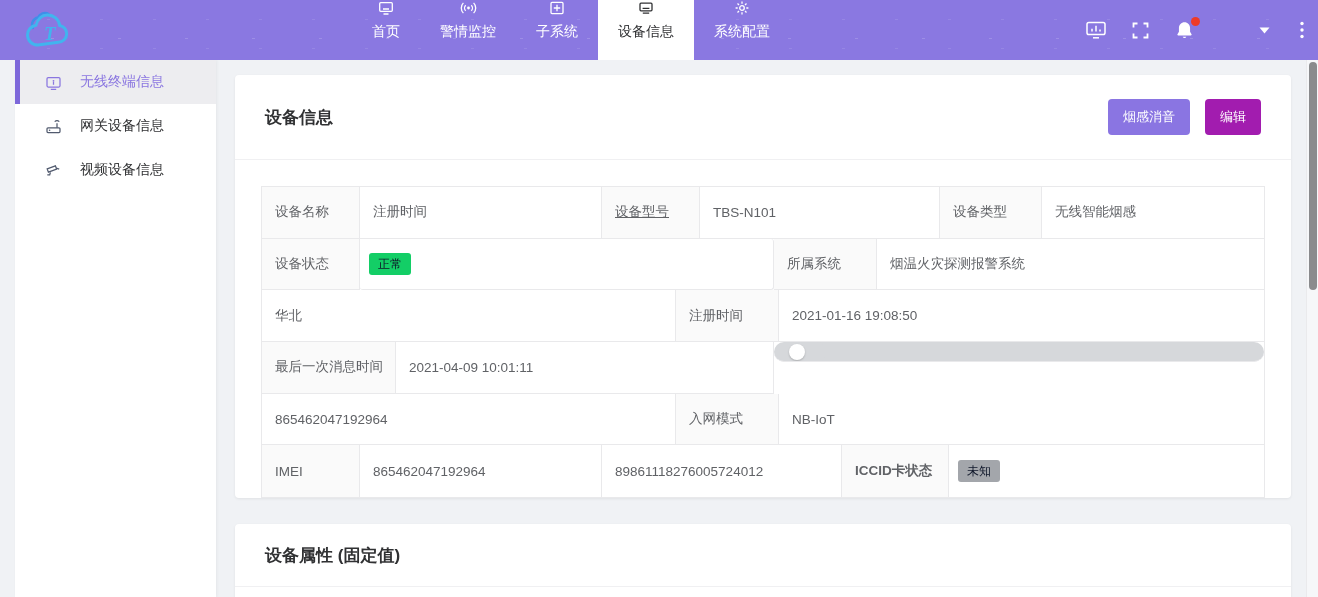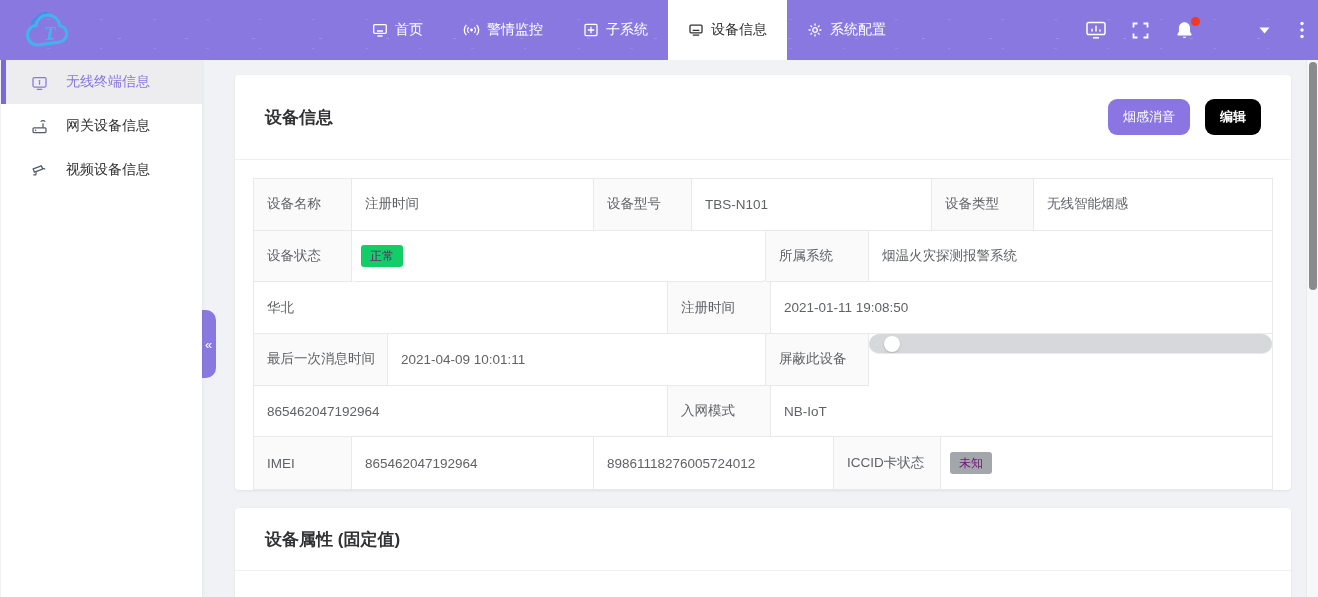--- a/index.html
+++ b/index.html
@@ -19,40 +19,40 @@
       radial-gradient(rgba(255,255,255,.10) 1px, transparent 1.4px);
     background-size: 67px 41px, 53px 29px;
     background-position: 220px 18px, 340px 34px;
     z-index: 5;
   }
   .logo { position: absolute; left: 20px; top: 7px; width: 66px; height: 46px; }
   .nav-tabs { position: absolute; left: 352px; top: 0; height: 60px; display: flex; }
   .nav-tab {
     display: flex; align-items: center; gap: 7px;
     padding: 0 20px; height: 60px;
-    color: #fff; font-size: 14px; cursor: pointer; white-space: nowrap;
+    color: #fff; font-size: 14px; cursor: pointer; white-space: nowrap; flex-direction: column;
   }
   .nav-tab.active { background: #fff; color: #303133; }
   .nav-tab .icon svg { display: block; }
   .nav-right {
     position: absolute; right: 0; top: 0; height: 60px;
     display: flex; align-items: center; color: #fff; padding-right: 14px;
   }
   .nav-right .icon { display: flex; align-items: center; cursor: pointer; }
   .nav-right .icon + .icon { margin-left: 24px; }
   .bell-wrap { position: relative; }
   .red-dot {
     position: absolute; top: -3px; right: -5px;
     width: 9px; height: 9px; border-radius: 50%;
   }
   .caret { margin-left: 64px; cursor: pointer; display: flex; }
   .kebab { margin-left: 30px; cursor: pointer; display: flex; }
   
   .sidebar {
-    position: absolute; left: 1px; top: 60px; bottom: 0; width: 201px;
+    position: absolute; left: 15px; top: 60px; bottom: 0; width: 201px;
     background: #fff; box-shadow: 1px 0 3px rgba(0,0,0,.05); z-index: 3;
   }
   .side-item {
     height: 44px; display: flex; align-items: center; gap: 18px;
     padding-left: 25px; border-left: 5px solid transparent;
     font-size: 14px; color: #303133; cursor: pointer;
   }
   .side-item .icon { color: #515a6e; display: flex; }
   .side-item.active { background: #ededf0; border-left-color: #7d68da; color: #8a76e0; }
   .side-item.active .icon { color: #8a76e0; }
@@ -71,36 +71,36 @@
   .card1 { margin-top: 15px; }
   .card-header {
     height: 85px; display: flex; align-items: center;
     padding: 0 30px; border-bottom: 1px solid #f0f0f2;
   }
   .card2 .card-header { height: 63px; }
   .card-title { font-size: 17px; font-weight: bold; color: #303133; }
   .header-btns { margin-left: auto; display: flex; gap: 15px; }
   .btn {
     border: none; color: #fff; font-size: 13px; padding: 9px 15px;
-    border-radius: 9px; cursor: pointer;
+    border-radius: 4px; cursor: pointer;
     font-family: "Liberation Sans", "DejaVu Sans", sans-serif;
   }
   
-  .info-table { margin: 18px; border: 1px solid #e9e9eb; }
+  .info-table { margin: 26px; border: 1px solid #e9e9eb; }
   .t-row { display: flex; height: 51.7px; }
   .t-cell {
     display: flex; align-items: center; padding: 0 13px;
     border-right: 1px solid #e9e9eb; border-bottom: 1px solid #e9e9eb;
     font-size: 13.5px; color: #606266; white-space: nowrap; overflow: hidden;
   }
   .t-cell.label { background: #fafafa; }
   .t-row .t-cell:last-child { border-right: none; }
   .t-row:last-child .t-cell { border-bottom: none; }
   .badge {
-    color: #701a75; font-size: 12px; padding: 5px 9px; border-radius: 3px; line-height: 1;
+    color: #0f172a; font-size: 12px; padding: 5px 9px; border-radius: 3px; line-height: 1;
   }
   .toggle {
     width: 40px; height: 20px; border-radius: 10px; background: #d6d8db;
     position: relative; cursor: pointer;
   }
   .toggle .knob {
     position: absolute; left: 2px; top: 2px; width: 16px; height: 16px;
     border-radius: 50%; background: #fff; box-shadow: 0 1px 2px rgba(0,0,0,.2);
   }
   .card2-body { height: 60px; }
@@ -248,65 +248,64 @@
   <span>«</span>
 </div>
 
 <div class="main">
 
   <div class="card card1">
     <div class="card-header">
       <span class="card-title">设备信息</span>
       <span class="header-btns" id="header-btns">
           <button class="btn" style="background: rgb(138, 117, 226);">烟感消音</button>
-          <button class="btn" style="background: #000000; font-weight: bold;">编辑</button>
+          <button class="btn" style="background: #a21caf;">编辑</button>
         </span>
     </div>
     <div class="info-table" id="info-table">
         <div class="t-row">
           <div class="t-cell label" style="flex: 0 0 98px;">设备名称</div>
           <div class="t-cell value" style="flex: 0 0 242px;">注册时间</div>
-          <div class="t-cell label" style="flex: 0 0 98px;">设备型号</div>
+          <div class="t-cell label" style="flex: 0 0 98px; text-decoration: underline;">设备型号</div>
           <div class="t-cell value" style="flex: 0 0 240px;">TBS-N101</div>
           <div class="t-cell label" style="flex: 0 0 102px;">设备类型</div>
           <div class="t-cell value" style="flex: 1 1 240px;">无线智能烟感</div>
         </div>
         <div class="t-row">
           <div class="t-cell label" style="flex: 0 0 98px;">设备状态</div>
           <div class="t-cell badge" style="flex: 0 0 414px;">
             <span class="badge" style="background: rgb(19, 206, 102);">正常</span>
           </div>
           <div class="t-cell label" style="flex: 0 0 103px;">所属系统</div>
           <div class="t-cell value" style="flex: 1 1 405px;">烟温火灾探测报警系统</div>
         </div>
         <div class="t-row">
           <div class="t-cell value" style="flex: 0 0 414px;">华北</div>
           <div class="t-cell label" style="flex: 0 0 103px;">注册时间</div>
-          <div class="t-cell value" style="flex: 1 1 405px;">2021-01-11 19:08:50</div>
+          <div class="t-cell value" style="flex: 1 1 405px;">2021-01-16 19:08:50</div>
         </div>
         <div class="t-row">
           <div class="t-cell label" style="flex: 0 0 134px;">最后一次消息时间</div>
           <div class="t-cell value" style="flex: 0 0 378px;">2021-04-09 10:01:11</div>
-          <div class="t-cell label" style="flex: 0 0 103px;">屏蔽此设备</div>
           <div class="t-cell toggle" style="flex: 1 1 405px;">
             <div class="toggle">
               <div class="knob"></div>
             </div>
           </div>
         </div>
         <div class="t-row">
           <div class="t-cell value" style="flex: 0 0 414px;">865462047192964</div>
           <div class="t-cell label" style="flex: 0 0 103px;">入网模式</div>
           <div class="t-cell value" style="flex: 1 1 405px;">NB-IoT</div>
         </div>
         <div class="t-row">
           <div class="t-cell label" style="flex: 0 0 98px;">IMEI</div>
           <div class="t-cell value" style="flex: 0 0 242px;">865462047192964</div>
           <div class="t-cell value" style="flex: 0 0 240px;">89861118276005724012</div>
-          <div class="t-cell label" style="flex: 0 0 107px;">ICCID卡状态</div>
+          <div class="t-cell label" style="flex: 0 0 107px; font-weight: bold;">ICCID卡状态</div>
           <div class="t-cell badge" style="flex: 1 1 235px;">
             <span class="badge" style="background: rgb(163, 166, 171);">未知</span>
           </div>
         </div>
       </div>
   </div>
 
   <div class="card card2" style="margin-top:12px;">
     <div class="card-header">
       <span class="card-title">设备属性 (固定值)</span>

